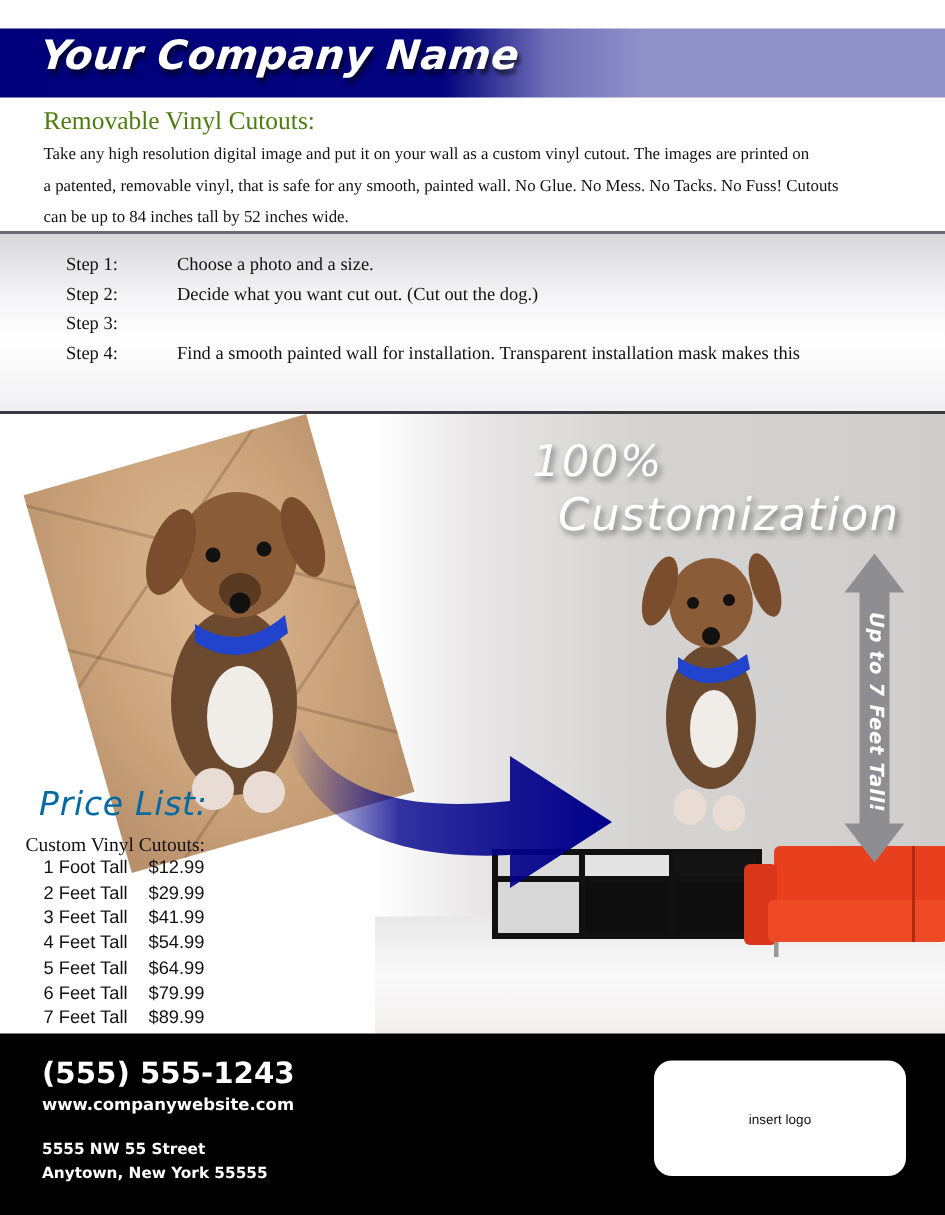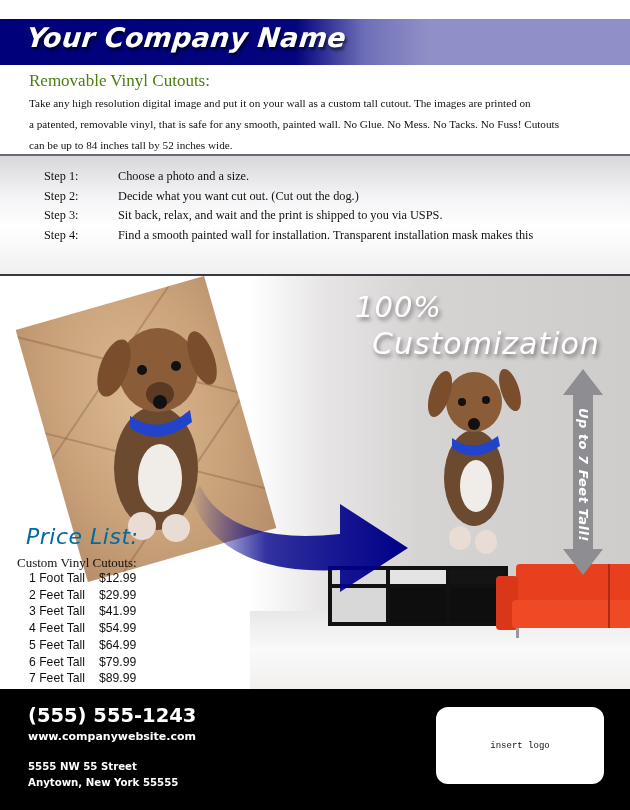--- a/index.html
+++ b/index.html
@@ -64,51 +64,50 @@
   .price-row { display: flex; white-space: nowrap; }
   .price-size { width: 70px; }
 
   .footer { position: absolute; left: 0; top: 689px; width: 630px; height: 121px; background: #000; }
   .phone { position: absolute; left: 28px; top: 704px; font-family: "DejaVu Sans", sans-serif; font-weight: bold; font-size: 19.5px; color: #fff; }
   .website { position: absolute; left: 28px; top: 730px; font-family: "DejaVu Sans", sans-serif; font-weight: bold; font-size: 11px; color: #fff; }
   .address { position: absolute; left: 28px; top: 759px; font-family: "DejaVu Sans", sans-serif; font-weight: bold; font-size: 10.2px; line-height: 15.5px; color: #fff; }
   .logo-box {
     position: absolute; left: 436px; top: 707px; width: 168px; height: 77px;
     background: #fff; border-radius: 12px; display: flex; align-items: center; justify-content: center;
-    font-family: Liberation Mono, monospace; font-size: 9px; color: #111;
+    font-family: Liberation Sans, sans-serif; font-size: 9px; color: #111;
   }
 </style>
 </head>
 <body>
 
 <div class="header-banner"></div>
 <div class="company-name">Your Company Name</div>
 
 <div class="intro">
   <div class="intro-title">Removable Vinyl Cutouts:</div>
   <div class="intro-body">
-    <div>Take any high resolution digital image and put it on your wall as a custom tall cutout.  The images are printed on</div>
+    <div>Take any high resolution digital image and put it on your wall as a custom vinyl cutout.  The images are printed on</div>
     <div>a patented, removable vinyl, that is safe for any smooth, painted wall.  No Glue. No Mess. No Tacks. No Fuss! Cutouts</div>
     <div>can be up to 84 inches tall by 52 inches wide.</div>
   </div>
 </div>
 
 <div class="steps-band"></div>
 <div class="steps">
   <div class="step-row">
     <span class="step-label">Step 1:</span>
     <span>Choose a photo and a size.</span>
   </div>
   <div class="step-row">
     <span class="step-label">Step 2:</span>
     <span>Decide what you want cut out. (Cut out the dog.)</span>
   </div>
   <div class="step-row">
     <span class="step-label">Step 3:</span>
-    <span>Sit back, relax, and wait and the print is shipped to you via USPS.</span>
   </div>
   <div class="step-row">
     <span class="step-label">Step 4:</span>
     <span>Find a smooth painted wall for installation.  Transparent installation mask makes this</span>
   </div>
 </div>
 
 <div class="photo-area">
   <div class="room"></div>
   <div class="room-floor"></div>

